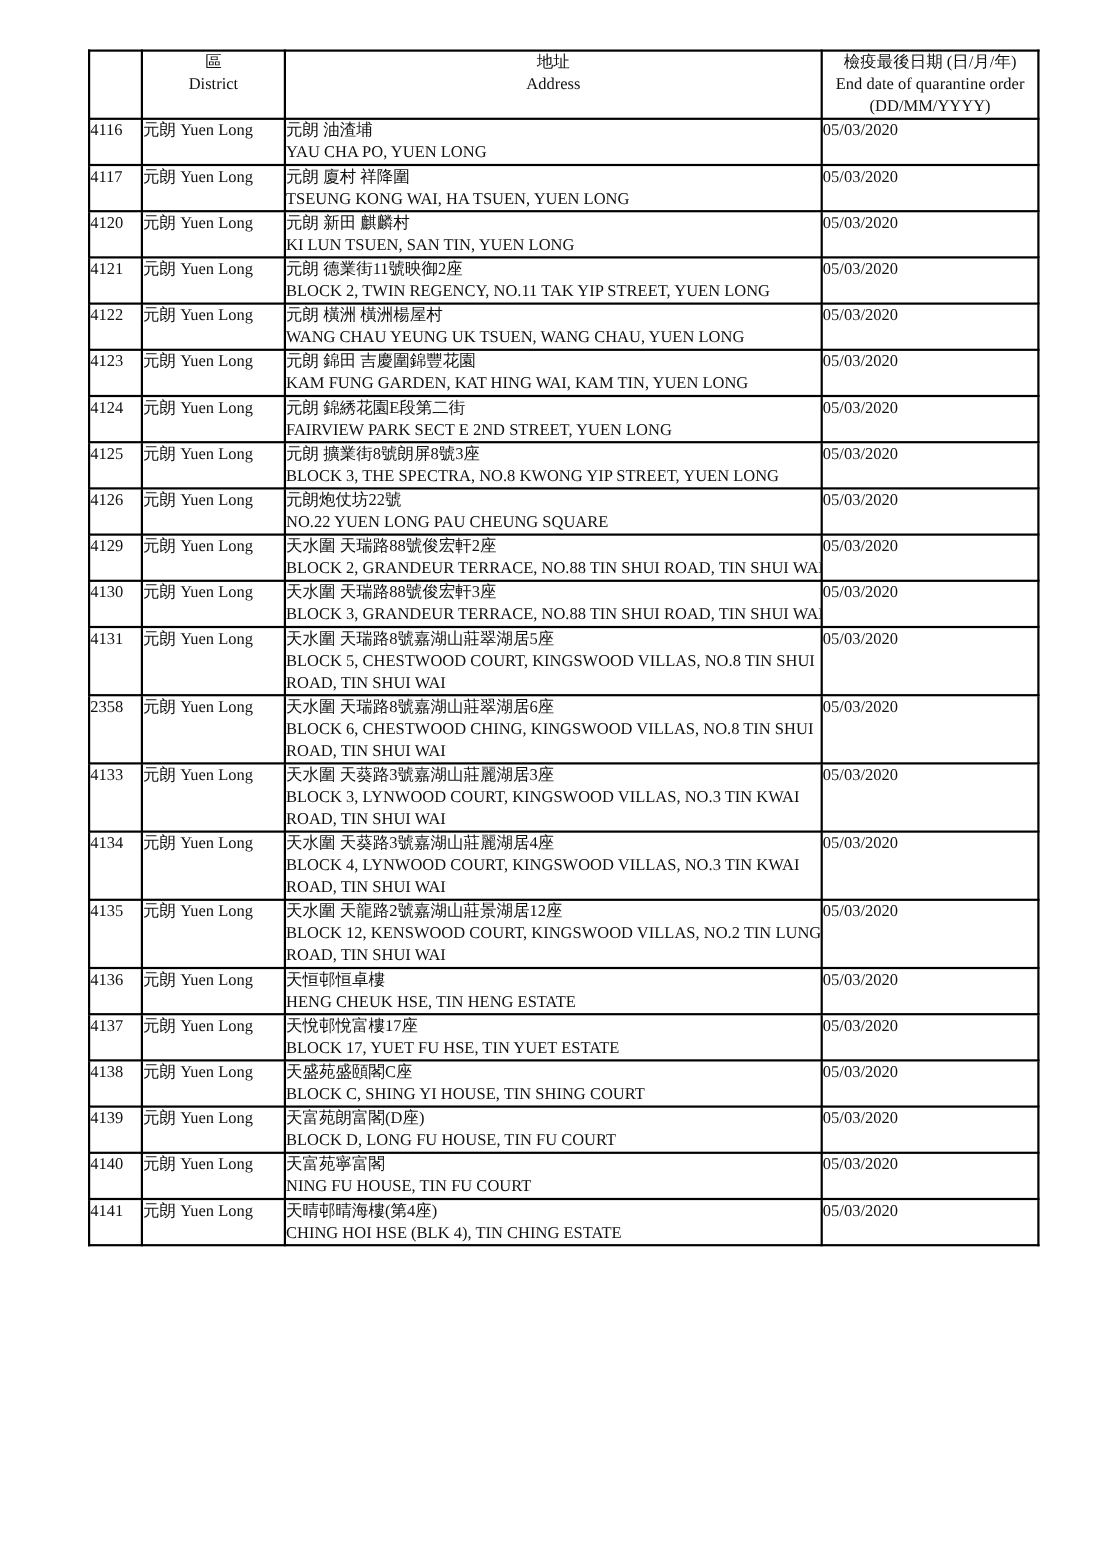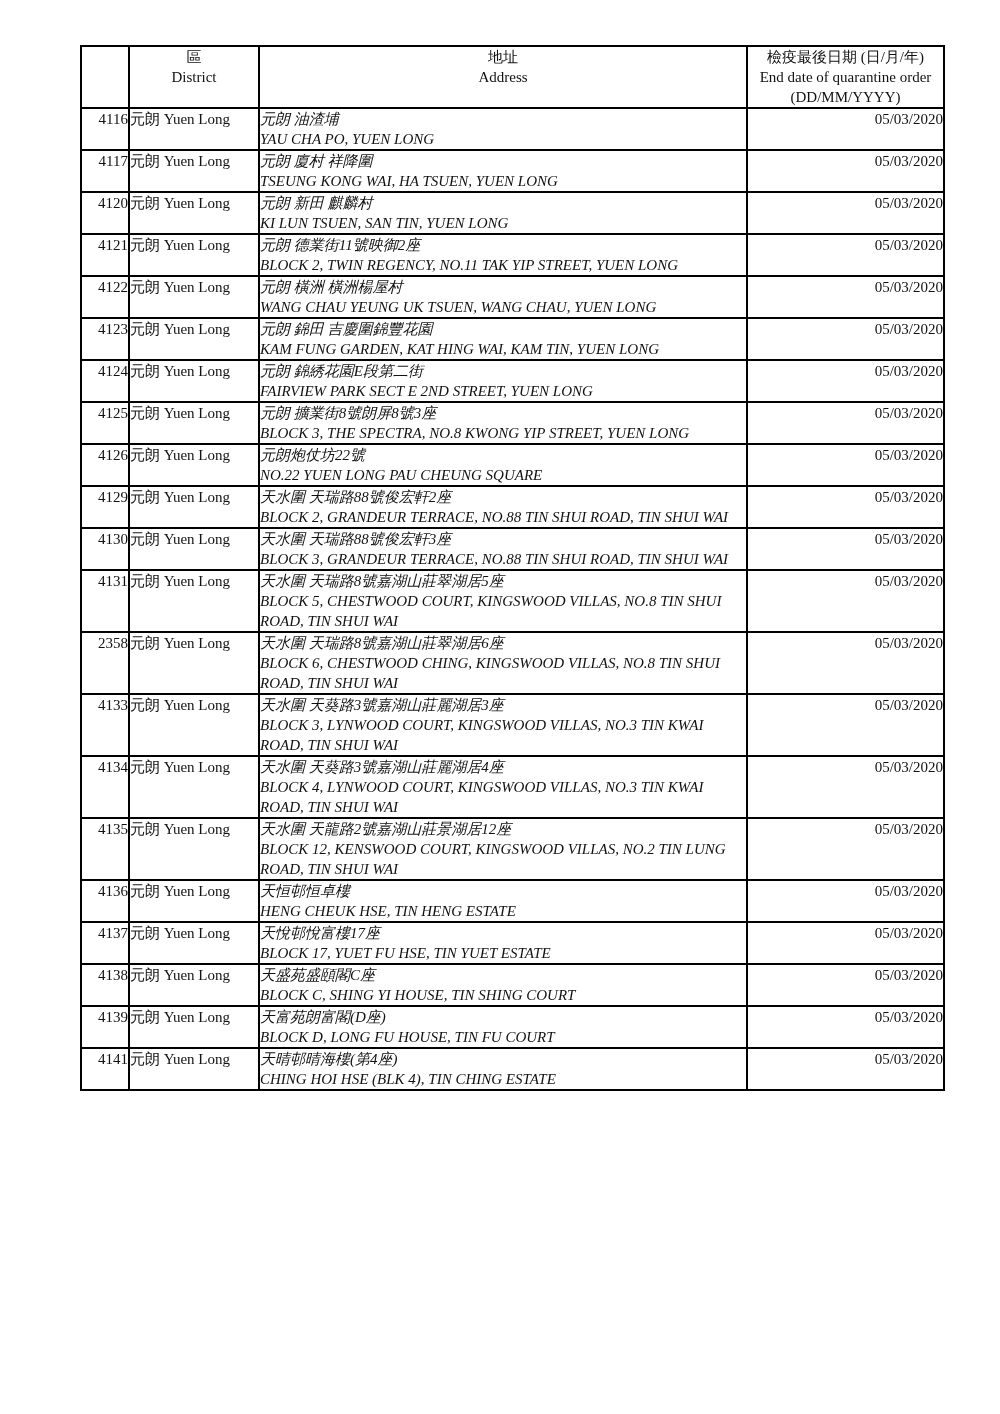--- a/index.html
+++ b/index.html
@@ -29,25 +29,25 @@
     padding: 0;
     overflow: hidden;
   }
   col.c-no       { width: 48px;  }
   col.c-district { width: 130px; }
   col.c-address  { width: 488px; }
   col.c-date     { width: 197px; }
 
   th .hline { text-align: center; white-space: nowrap; }
 
-  td.cell-no   { text-align: right; }
+  td.cell-no   { text-align: left; }
   td.cell-district { padding-left: 4px; white-space: nowrap; }
-  td.cell-address  { padding-left: 3px; font-style: italic; }
+  td.cell-address  { padding-left: 3px; }
   td.cell-address div { white-space: nowrap; }
-  td.cell-date { text-align: right; }
+  td.cell-date { text-align: left; }
 </style>
 </head>
 <body>
 
 <table class="qtable">
   <colgroup>
     <col class="c-no">
     <col class="c-district">
     <col class="c-address">
     <col class="c-date">
@@ -273,20 +273,29 @@
   <tr>
     <td class="cell-no">4139</td>
     <td class="cell-district">元朗 Yuen Long</td>
     <td class="cell-address">
           <div>天富苑朗富閣(D座)</div>
           <div>BLOCK D, LONG FU HOUSE, TIN FU COURT</div>
         </td>
     <td class="cell-date">05/03/2020</td>
   </tr>
 
+  <tr>
+    <td class="cell-no">4140</td>
+    <td class="cell-district">元朗 Yuen Long</td>
+    <td class="cell-address">
+          <div>天富苑寧富閣</div>
+          <div>NING FU HOUSE, TIN FU COURT</div>
+        </td>
+    <td class="cell-date">05/03/2020</td>
+  </tr>
 
   <tr>
     <td class="cell-no">4141</td>
     <td class="cell-district">元朗 Yuen Long</td>
     <td class="cell-address">
           <div>天晴邨晴海樓(第4座)</div>
           <div>CHING HOI HSE (BLK 4), TIN CHING ESTATE</div>
         </td>
     <td class="cell-date">05/03/2020</td>
   </tr>

